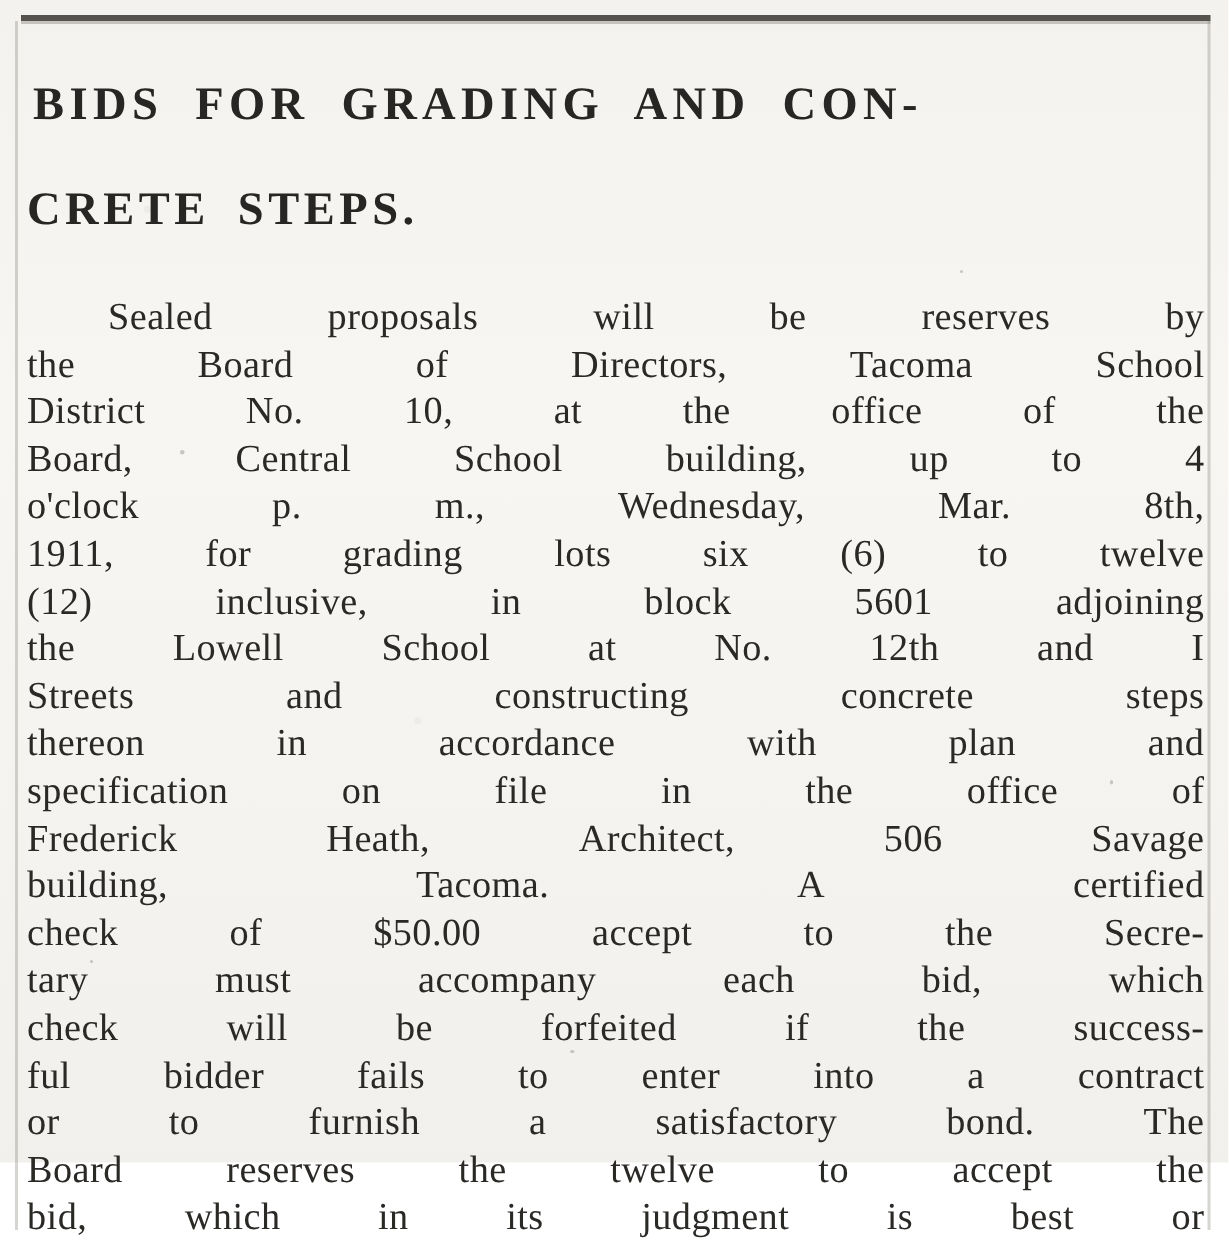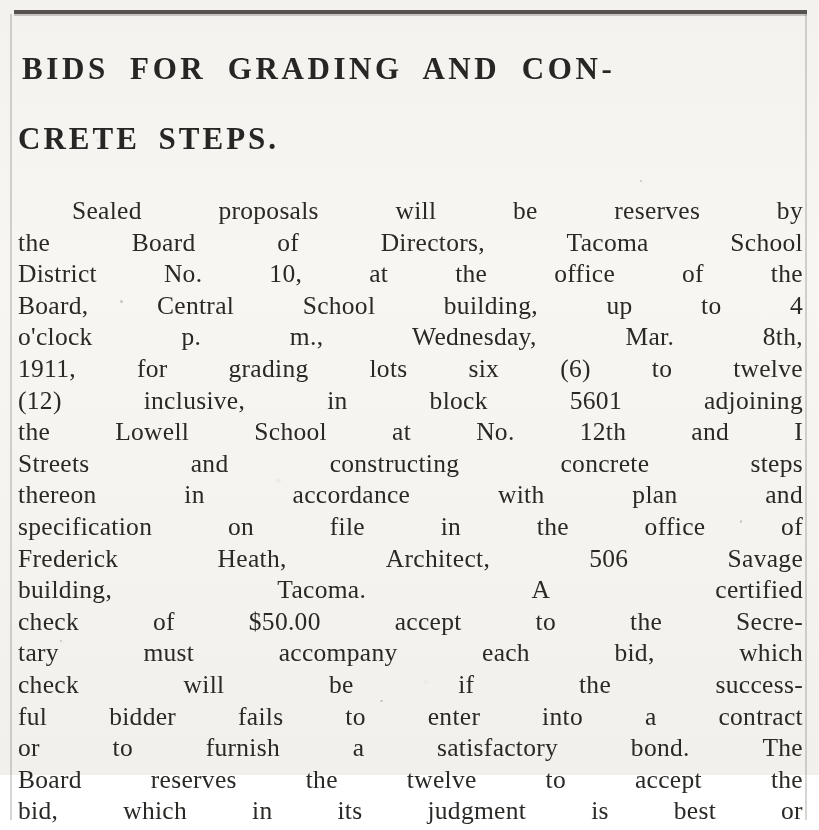--- a/index.html
+++ b/index.html
@@ -159,21 +159,21 @@
       <span class="ln-just noindent"><span>1911,</span><span>for</span><span>grading</span><span>lots</span><span>six</span><span>(6)</span><span>to</span><span>twelve</span></span>
       <span class="ln-just noindent"><span>(12)</span><span>inclusive,</span><span>in</span><span>block</span><span>5601</span><span>adjoining</span></span>
       <span class="ln-just noindent"><span>the</span><span>Lowell</span><span>School</span><span>at</span><span>No.</span><span>12th</span><span>and</span><span>I</span></span>
       <span class="ln-just noindent"><span>Streets</span><span>and</span><span>constructing</span><span>concrete</span><span>steps</span></span>
       <span class="ln-just noindent"><span>thereon</span><span>in</span><span>accordance</span><span>with</span><span>plan</span><span>and</span></span>
       <span class="ln-just noindent"><span>specification</span><span>on</span><span>file</span><span>in</span><span>the</span><span>office</span><span>of</span></span>
       <span class="ln-just noindent"><span>Frederick</span><span>Heath,</span><span>Architect,</span><span>506</span><span>Savage</span></span>
       <span class="ln-just noindent"><span>building,</span><span>Tacoma.</span><span>A</span><span>certified</span></span>
       <span class="ln-just noindent"><span>check</span><span>of</span><span>$50.00</span><span>accept</span><span>to</span><span>the</span><span>Secre-</span></span>
       <span class="ln-just noindent"><span>tary</span><span>must</span><span>accompany</span><span>each</span><span>bid,</span><span>which</span></span>
-      <span class="ln-just noindent"><span>check</span><span>will</span><span>be</span><span>if</span><span>the</span><span>success-</span></span>
+      <span class="ln-just noindent"><span>check</span><span>will</span><span>be</span><span>forfeited</span><span>if</span><span>the</span><span>success-</span></span>
       <span class="ln-just noindent"><span>ful</span><span>bidder</span><span>fails</span><span>to</span><span>enter</span><span>into</span><span>a</span><span>contract</span></span>
       <span class="ln-just noindent"><span>or</span><span>to</span><span>furnish</span><span>a</span><span>satisfactory</span><span>bond.</span><span>The</span></span>
       <span class="ln-just noindent"><span>Board</span><span>reserves</span><span>the</span><span>twelve</span><span>to</span><span>accept</span><span>the</span></span>
       <span class="ln-just noindent"><span>bid,</span><span>which</span><span>in</span><span>its</span><span>judgment</span><span>is</span><span>best</span><span>or</span></span>
       <span class="ln-left"><span>to reject any and all bids.</span></span>
     </div>
 
   </div>
 </div>
 

